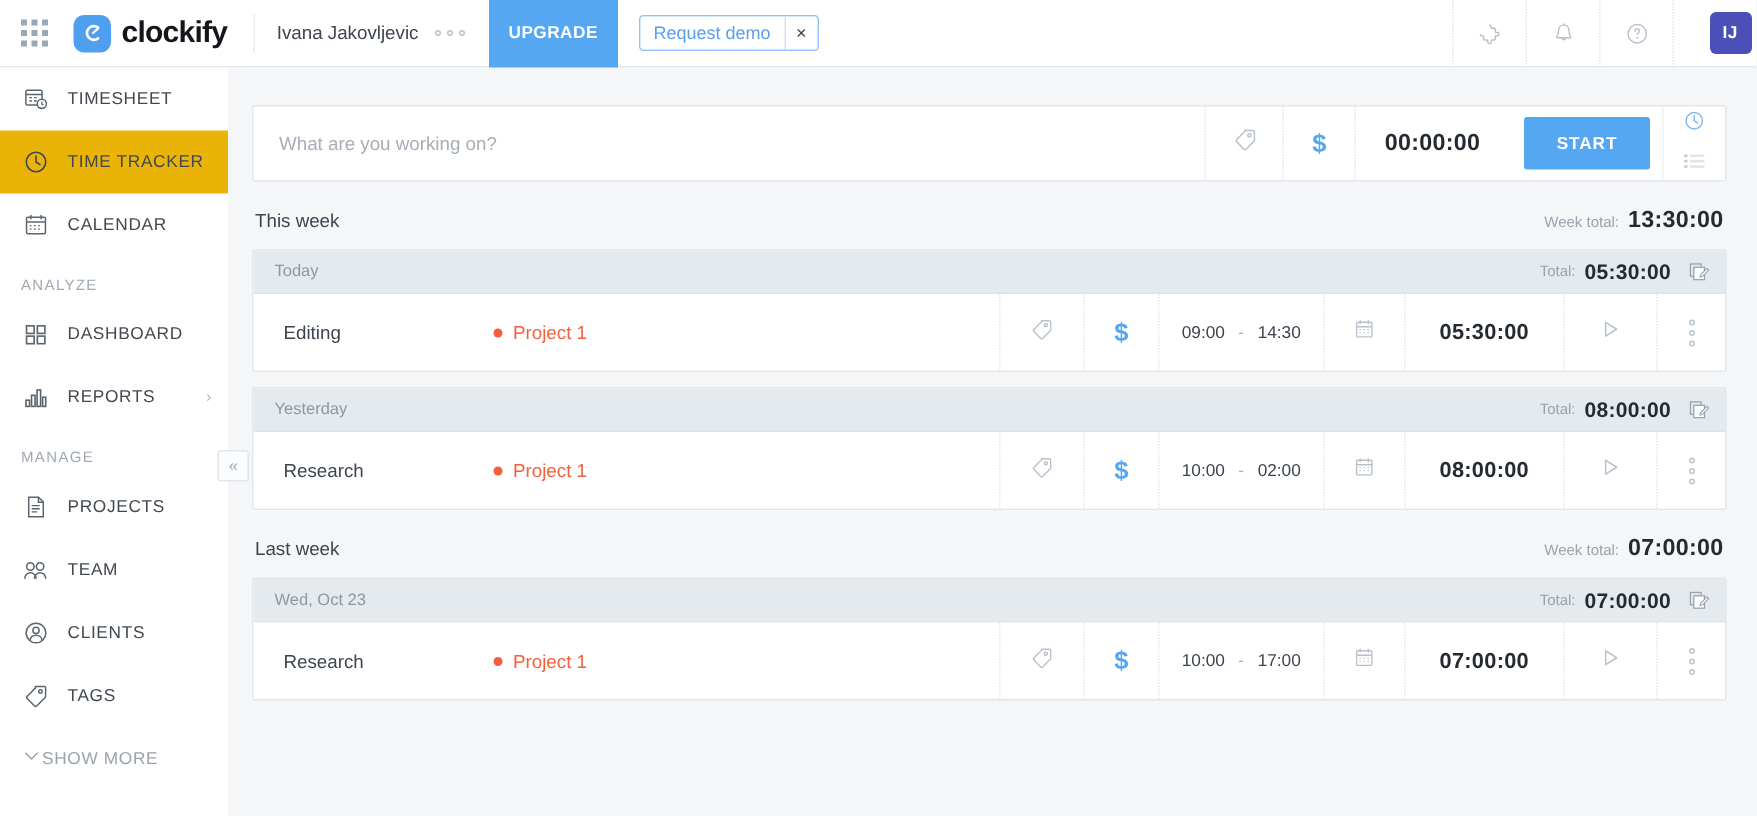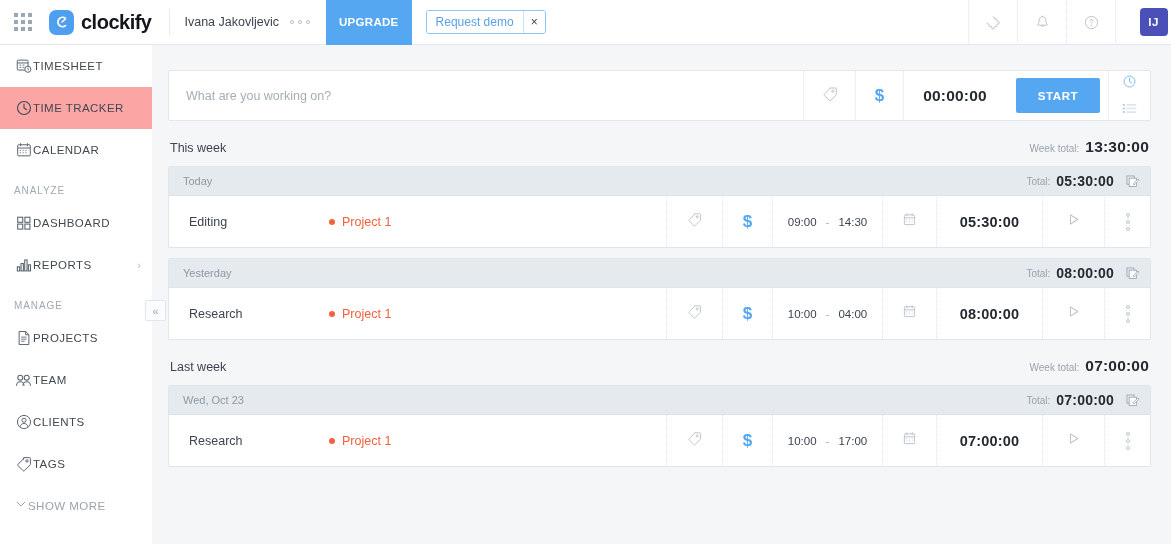--- a/index.html
+++ b/index.html
@@ -69,24 +69,24 @@
     font-size:11.5px; font-weight:bold; display:flex; align-items:center; justify-content:center;
     cursor:pointer; letter-spacing:0.4px;margin-left:20px;
   }
 
   
   .sidebar {
     position:absolute; top:45px; left:0; width:156px; height:499px;
     background:#ffffff; border-right:1px solid #e2e6ea; overflow:hidden;
   }
   .nav-item {
-    height:42px; display:flex; align-items:center; padding-left:14px; cursor:pointer;
+    height:42px; display:flex; align-items:center; padding-left:14px; gap:12px; cursor:pointer;
     position:relative;
   }
-  .nav-item.active { background:#fca5a5; }
+  .nav-item.active { background:#eab308; }
   .nav-item .lbl { font-size:11.5px; letter-spacing:0.45px; color:#41484f; white-space:nowrap; }
   .nav-item .ico { width:19px; display:flex; align-items:center; justify-content:center; flex:none; }
   .nav-item .chev {
     margin-left:auto; margin-right:14px; color:#b2bcc6; font-size:11px;
   }
   .nav-section {
     font-size:10px; letter-spacing:0.9px; color:#a0a9b3; padding:14px 0 6px 14px;
   }
   .showmore { height:42px; display:flex; align-items:center; padding-left:14px; cursor:pointer; }
   .showmore .lbl { font-size:11.5px; letter-spacing:0.45px; color:#9aa3ad; }
@@ -508,21 +508,21 @@
               <circle cx="13.2" cy="6.9" r="1.2" fill="none" stroke="#b9c2cb" stroke-width="1.1"></circle>
             </svg>
           </span>
         </div>
         <div class="e-cell e-dollar">
           <span class="dollar">$</span>
         </div>
         <div class="e-cell e-times">
           <span>10:00</span>
           <span class="dash">-</span>
-          <span>04:00</span>
+          <span>02:00</span>
         </div>
         <div class="e-cell e-cal">
           <span>
             <svg width="17" height="17" viewBox="0 0 20 20">
               <rect x="4" y="4.5" width="12" height="11.5" rx="0.8" fill="none" stroke="#b9c2cb" stroke-width="1.1"></rect>
               <path d="M4 8h12" stroke="#b9c2cb" stroke-width="1.1"></path>
               <path d="M6.8 3.2v2.3M13.2 3.2v2.3" stroke="#b9c2cb" stroke-width="1.1" stroke-linecap="round"></path>
               <path d="M6.2 10.3h1.1M9.4 10.3h1.1M12.6 10.3h1.1M6.2 12.7h1.1M9.4 12.7h1.1M12.6 12.7h1.1" stroke="#b9c2cb" stroke-width="0.9"></path>
             </svg>
           </span>

